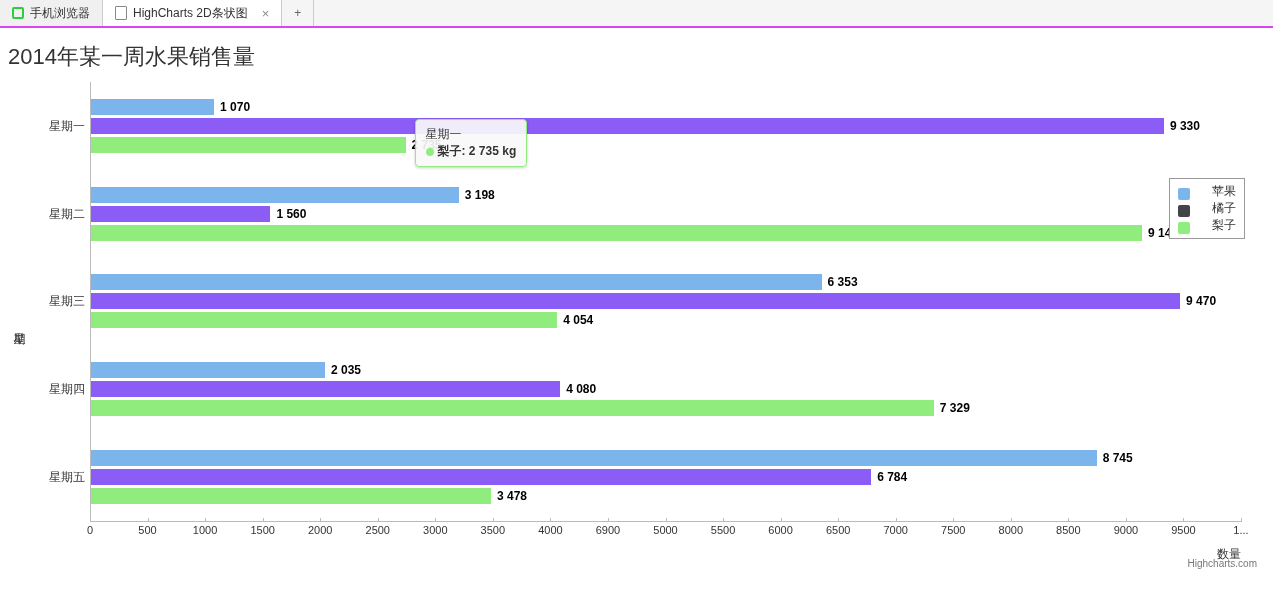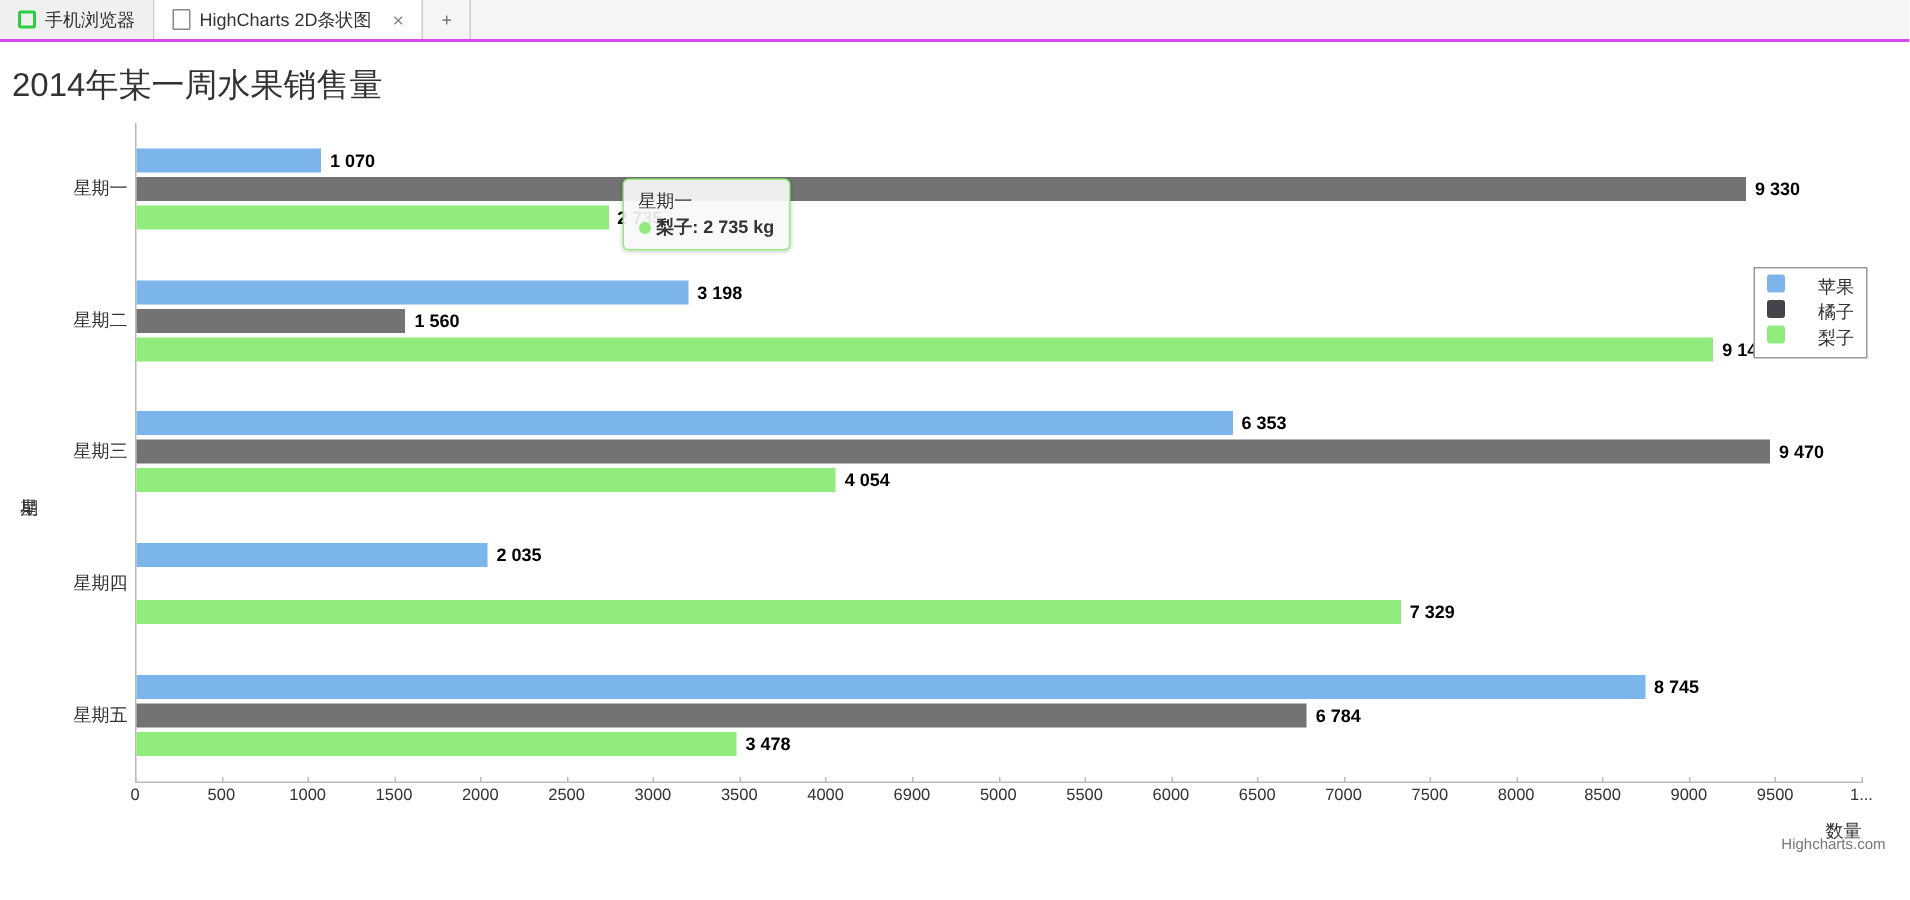--- a/index.html
+++ b/index.html
@@ -20,31 +20,31 @@
 
   .chart-body { display: flex; }
   .y-axis-title { writing-mode: vertical-rl; text-orientation: upright; display:flex; align-items:center; justify-content:center; width: 22px; color:#333; font-size:12px; }
   .plot-col { flex: 1; }
 
   .plot { position: relative; border-left: 1px solid #bbb; border-bottom: 1px solid #bbb; height: 440px; margin-left: 60px; margin-right: 16px; }
   .cat-group { position: absolute; left: 0; right: 0; }
   .cat-label { position: absolute; left: -60px; width: 54px; text-align: right; top: 50%; transform: translateY(-50%); color:#333; }
   .bar { position: absolute; height: 16px; left: 0; }
   .bar.apple { background: #7cb5ec; }
-  .bar.orange { background: #737373; }
+  .bar.orange { background: #8b5cf6; }
   .bar.pear { background: #90ed7d; }
   .bar-label { position: absolute; left: 100%; margin-left: 6px; top: 0; line-height: 16px; font-weight: bold; white-space: nowrap; color:#000; }
 
   .x-ticks { position: relative; margin-left: 60px; margin-right: 16px; height: 18px; }
   .x-tick { position: absolute; top: 2px; transform: translateX(-50%); color: #333; font-size: 11px; }
   .x-tick-mark { position:absolute; top:-4px; width:1px; height:4px; background:#bbb; }
   .x-title { text-align: right; margin-right: 16px; color:#333; margin-top:6px; }
 
   .legend { position: absolute; right: 28px; top: 150px; border: 1px solid #999; background: #fff; padding: 4px 8px; font-size: 12px; }
-  .legend-row { display:flex; align-items:flex-start; gap:22px; cursor:pointer; }
+  .legend-row { display:flex; align-items:flex-end; gap:22px; cursor:pointer; }
   .legend-sw { width:12px; height:12px; border-radius:2px; display:inline-block; }
   .sw-apple { background:#7cb5ec; } .sw-orange { background:#434348; } .sw-pear { background:#90ed7d; }
 
   .tooltip { position: absolute; background: rgba(249,249,249,0.92); border: 1px solid #90ed7d; border-radius: 4px; padding: 6px 10px; font-size: 12px; pointer-events: none; box-shadow: 0 1px 3px rgba(0,0,0,0.2);}
   .tooltip .dot { width:8px; height:8px; border-radius:50%; display:inline-block; background:#90ed7d; margin-right:4px; vertical-align:middle;}
   .tooltip b { font-weight: bold; }
 
   .credit { position:absolute; right:16px; bottom:2px; font-size:10px; color:#777; cursor:pointer;}
 </style>
 </head>
@@ -103,20 +103,23 @@
               <span class="bar-label">9 470</span>
             </div>
             <div class="bar pear" style="width: 40.54%; top: 54.9px;">
               <span class="bar-label">4 054</span>
             </div>
           </div>
           <div class="cat-group" style="top: 263.4px; height: 87.8px;">
             <div class="cat-label">星期四</div>
             <div class="bar apple" style="width: 20.35%; top: 16.9px;">
               <span class="bar-label">2 035</span>
+            </div>
+            <div class="bar orange" style="width: 40.8%; top: 35.9px;">
+              <span class="bar-label">4 080</span>
             </div>
             <div class="bar pear" style="width: 73.29%; top: 54.9px;">
               <span class="bar-label">7 329</span>
             </div>
           </div>
           <div class="cat-group" style="top: 351.2px; height: 87.8px;">
             <div class="cat-label">星期五</div>
             <div class="bar apple" style="width: 87.45%; top: 16.9px;">
               <span class="bar-label">8 745</span>
             </div>

